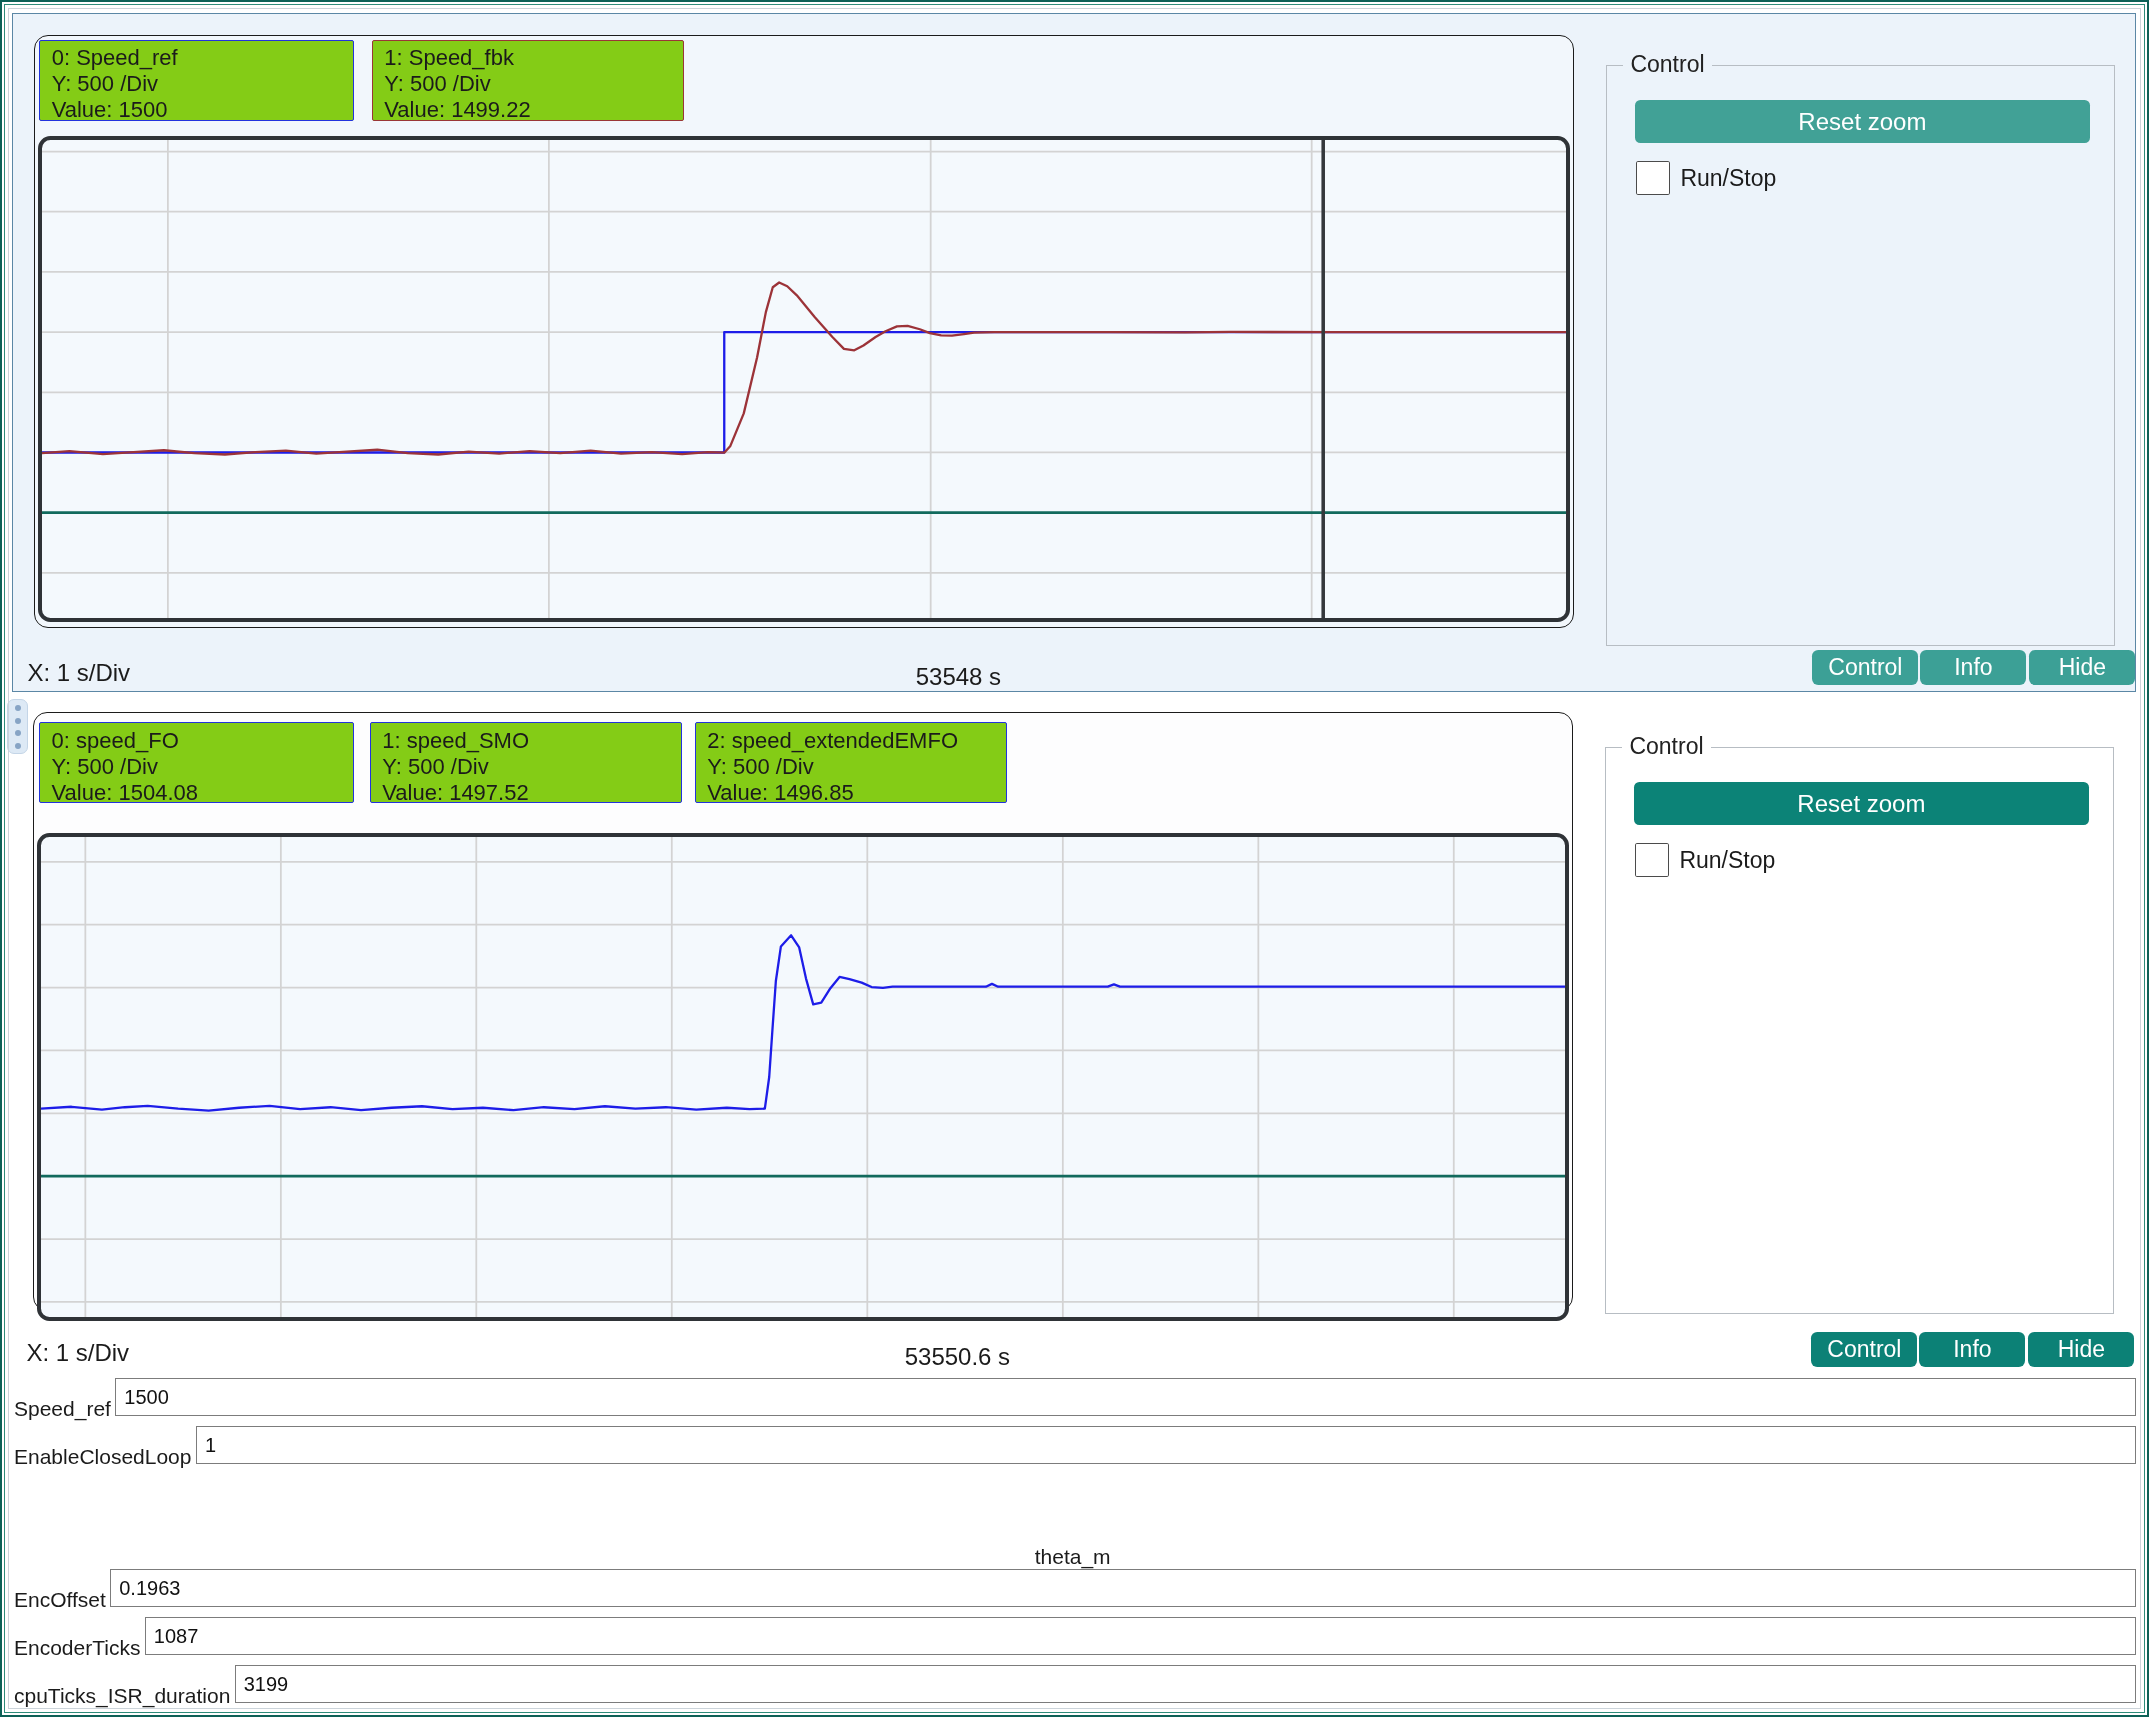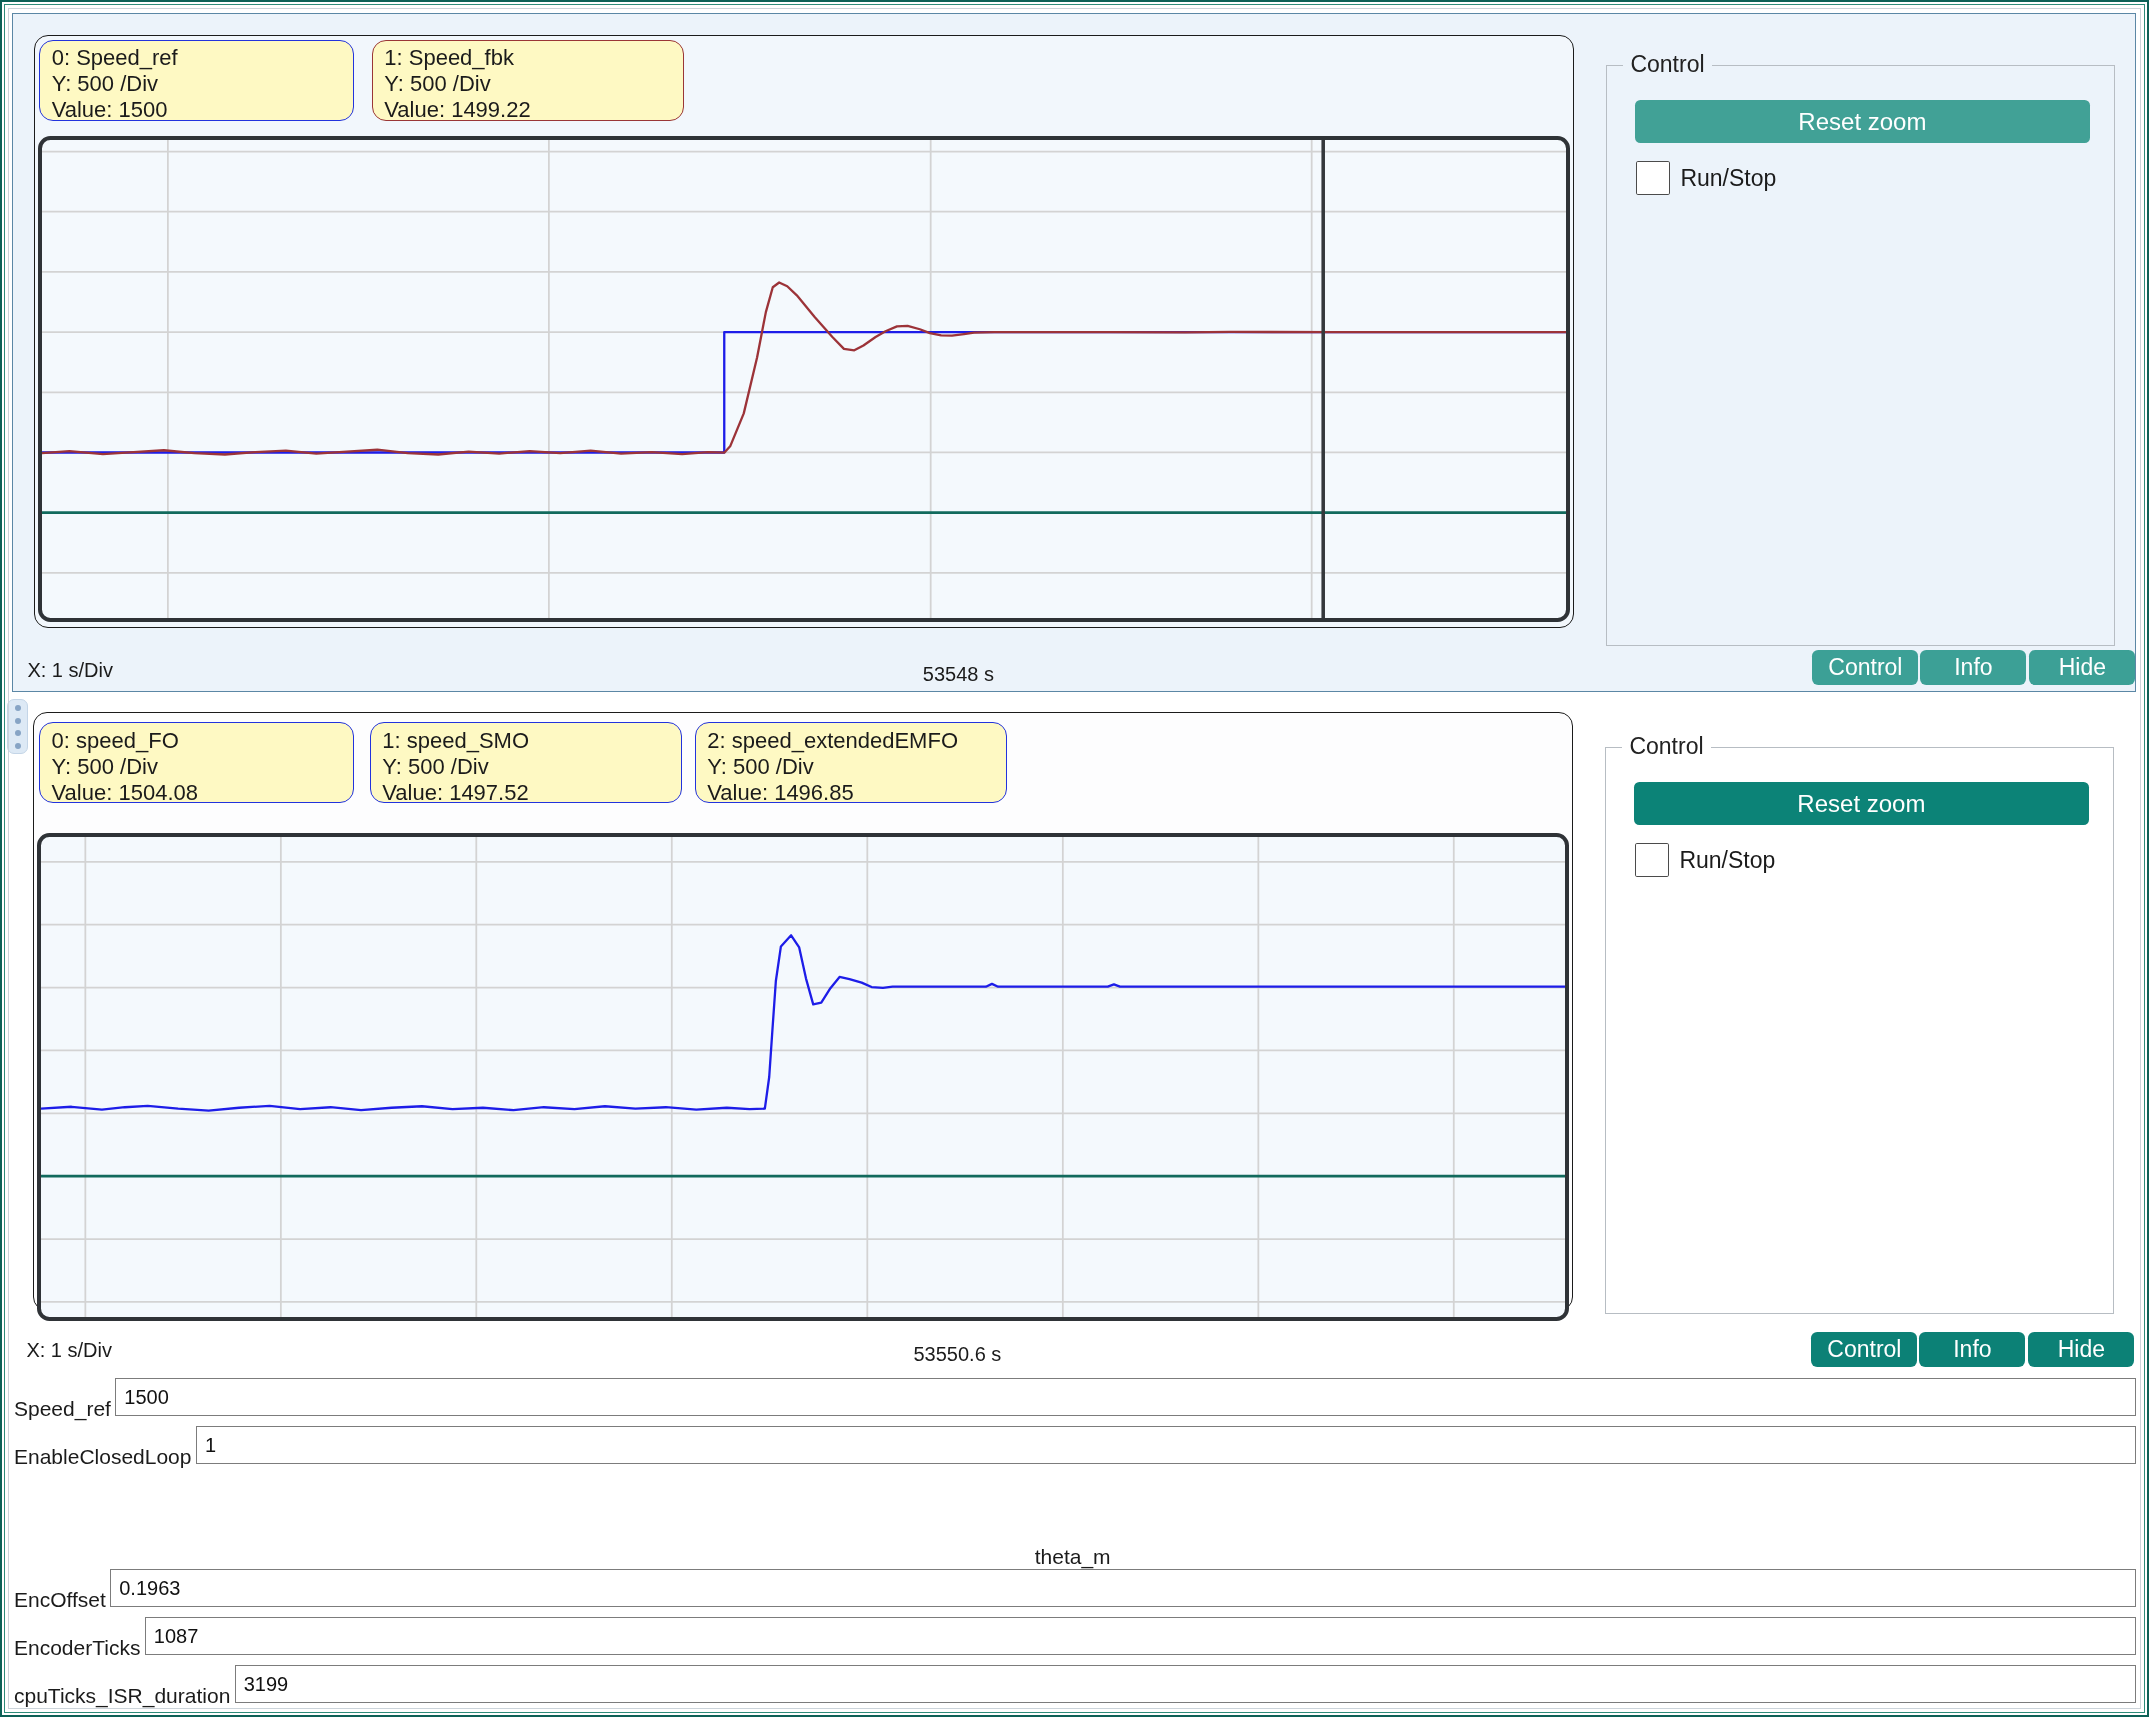--- a/index.html
+++ b/index.html
@@ -5,25 +5,25 @@
   * { margin:0; padding:0; box-sizing:border-box; }
   html,body { width:2149px; height:1717px; background:#fff; font-family:"Liberation Sans", sans-serif; color:#1b1b1b; }
   .app { position:absolute; left:0; top:0; width:2149px; height:1717px; background:#fff; overflow:hidden; }
   .frame1 { position:absolute; inset:0; border:2.7px solid #0d6157; pointer-events:none; z-index:50;}
   .frame2 { position:absolute; inset:4.4px; border:1.8px solid #2e8c7a; pointer-events:none; z-index:50;}
   .frame3 { position:absolute; inset:8px; border:0.9px solid #ccd4da; pointer-events:none; z-index:50;}
   .panel { position:absolute; }
   .panel.s1 { left:12.4px; top:13.3px; width:2124px; height:679px; border:0.9px solid #5b87a5; background:#ecf3fa; }
   .panel.s2 { left:12.4px; top:699px; width:2124px; height:674px; background:#ffffff; }
   .scope-box { position:absolute; border:1.8px solid #1b1b1b; border-radius:14px; }
-  .legend { position:absolute; border:1.8px solid #2233dd; border-radius:14px; background:#fef9c3; padding:4.4px 0 0 11.5px; line-height:26px; font-size:22px; }
+  .legend { position:absolute; border:1.8px solid #2233dd; border-radius:2px; background:#84cc16; padding:4.4px 0 0 11.5px; line-height:26px; font-size:22px; }
   .legend div { white-space:nowrap; }
   .plot { position:absolute; border:4.4px solid #2f3337; border-radius:12.4px; background:#f4f9fd; overflow:hidden; }
   .plot svg { display:block; width:100%; height:100%; }
-  .xrow { position:absolute; left:0px; width:2124px; height:30px; font-size:20px; }
+  .xrow { position:absolute; left:0px; width:2124px; height:30px; font-size:24px; }
   .xrow .xdiv { position:absolute; left:14px; top:0; }
   .xrow .xend { position:absolute; left:945px; top:4px; transform:translateX(-50%); }
   .btn-small { position:absolute; height:35px; border-radius:6.2px; color:#fff; font-size:23px; text-align:center; line-height:35px; cursor:pointer; }
   .groupbox { position:absolute; border:0.9px solid #b7bdc3; }
   .groupbox-label { position:absolute; left:16px; top:-15px; padding:0 7px; font-size:23px; color:#222; }
   .s1 .groupbox-label { background:#ecf3fa; }
   .s2 .groupbox-label { background:#ffffff; }
   .btn-reset { position:absolute; left:27.5px; top:34px; width:455px; height:43px; border-radius:5.3px; color:#fff; font-size:24px; text-align:center; line-height:43px; cursor:pointer; }
   .checkbox { position:absolute; left:29px; top:95px; width:34px; height:34px; border:1.8px solid #4b4b4b; border-radius:1.8px; background:#fff; cursor:pointer; }
   .checkbox-label { position:absolute; left:73px; top:99px; font-size:23px; }

